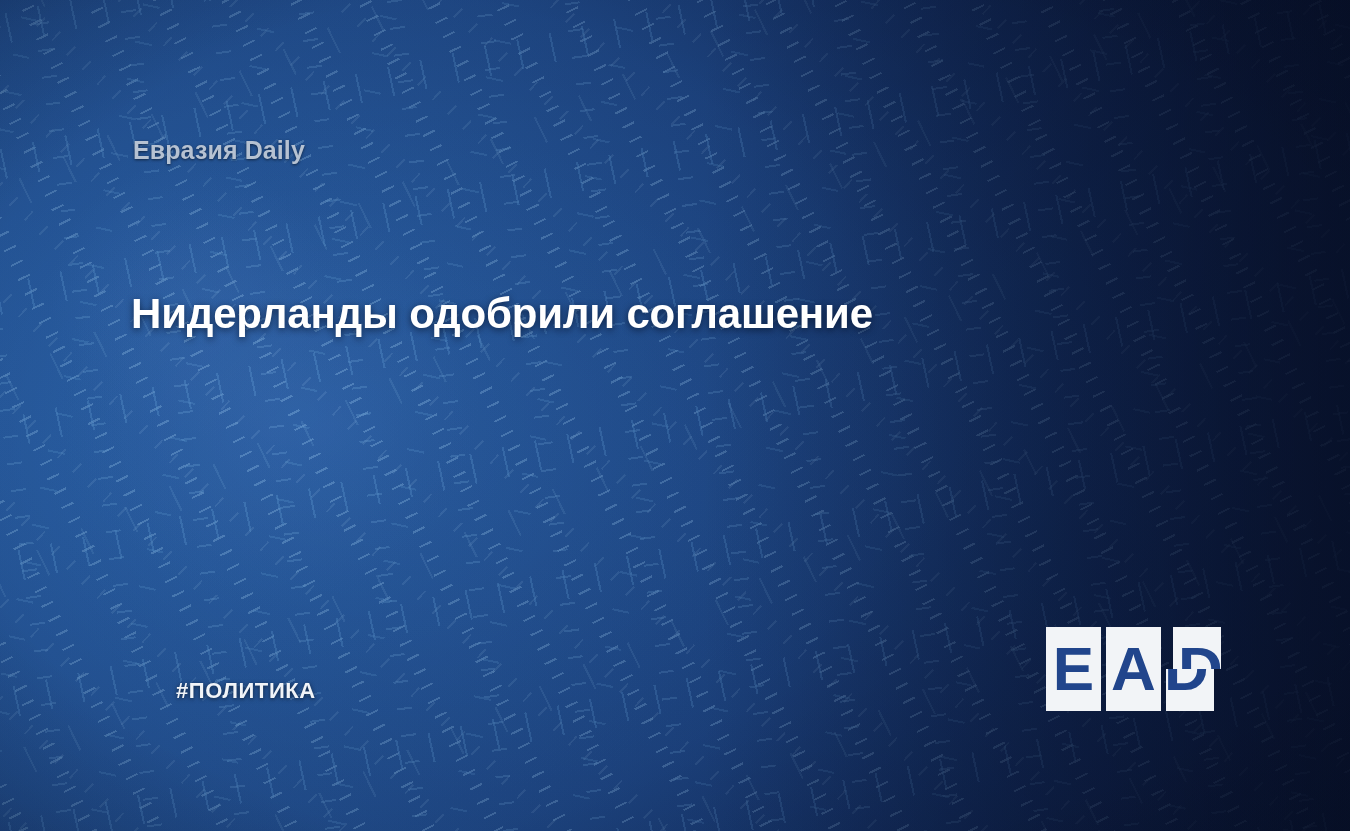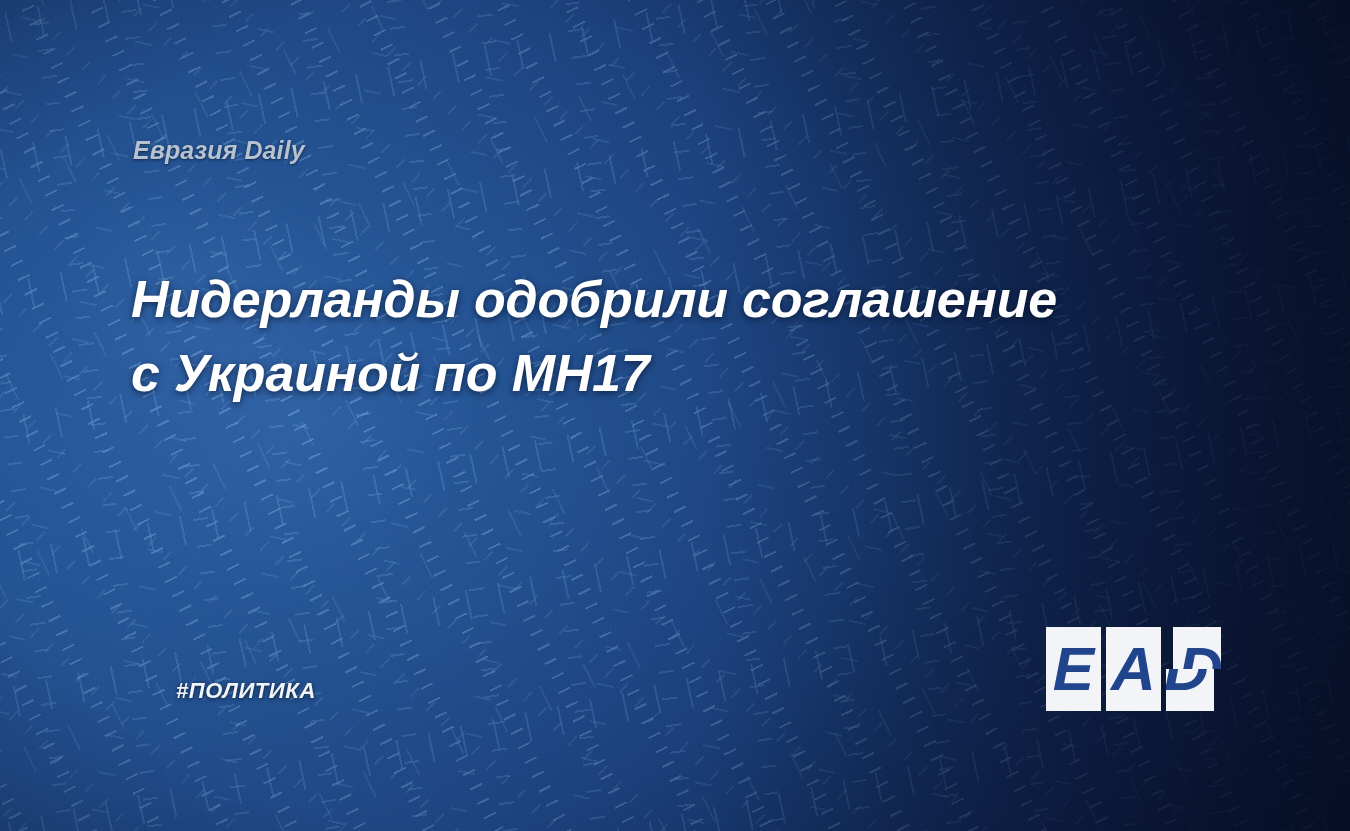--- a/index.html
+++ b/index.html
@@ -10,21 +10,20 @@
   }
 
   .card {
     position: relative;
     width: 1350px;
     height: 831px;
     overflow: hidden;
     font-family: "Liberation Sans", "DejaVu Sans", sans-serif;
     background: #0b1f4a;
     user-select: none;
-    font-style: italic;
   }
 
   
 
   .bg-layer {
     position: absolute;
     inset: 0;
     pointer-events: none;
   }
 
@@ -279,24 +278,24 @@
     font-weight: bold;
     letter-spacing: 0.1px;
     color: #b6c2d2;
     text-shadow: 0 1px 3px rgba(0,0,0,0.55);
     white-space: nowrap;
   }
 
   .headline {
     position: absolute;
     left: 131px;
-    top: 262px;
+    top: 277px;
     width: 1000px;
     margin: 0;
-    font-size: 52px;
+    font-size: 42px;
     line-height: 74px;
     font-weight: bold;
     color: #ffffff;
     letter-spacing: -0.2px;
     text-shadow: 0 2px 7px rgba(3,10,28,0.62);
   }
 
   .headline .ln { display: block; }
 
   .tag {
@@ -396,21 +395,20 @@
 
   <div class="trail-mask"></div>
   <div class="vignette"></div>
 
   <div class="content">
 
     <div class="kicker">Евразия Daily</div>
 
     <h1 class="headline">
       <span class="ln">Нидерланды одобрили соглашение</span>
-      <span class="ln">с Украиной по MH17</span>
     </h1>
 
     <div class="tag">#ПОЛИТИКА</div>
 
     <div class="logo">
 
       <div class="logo-tile">
         <span class="glyph">E</span>
       </div>
 

